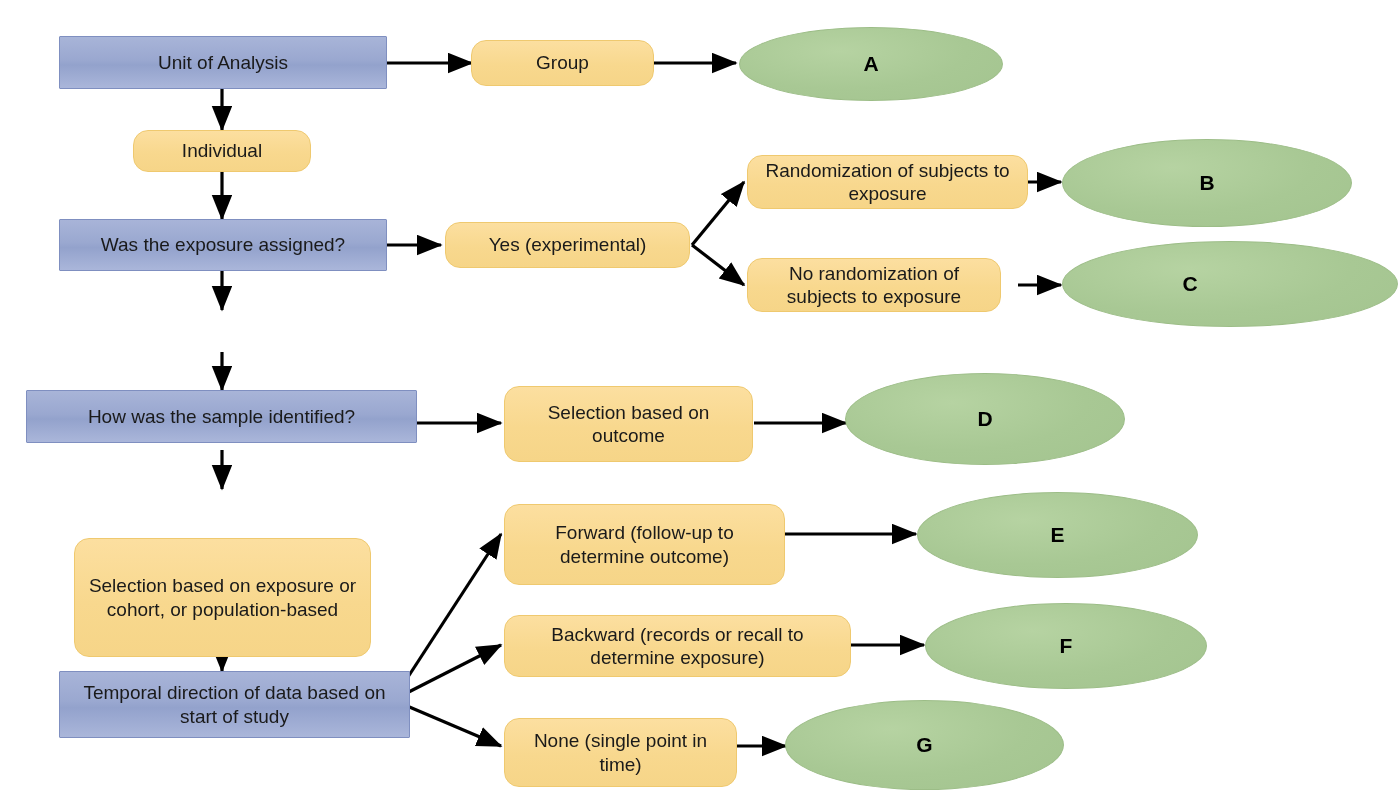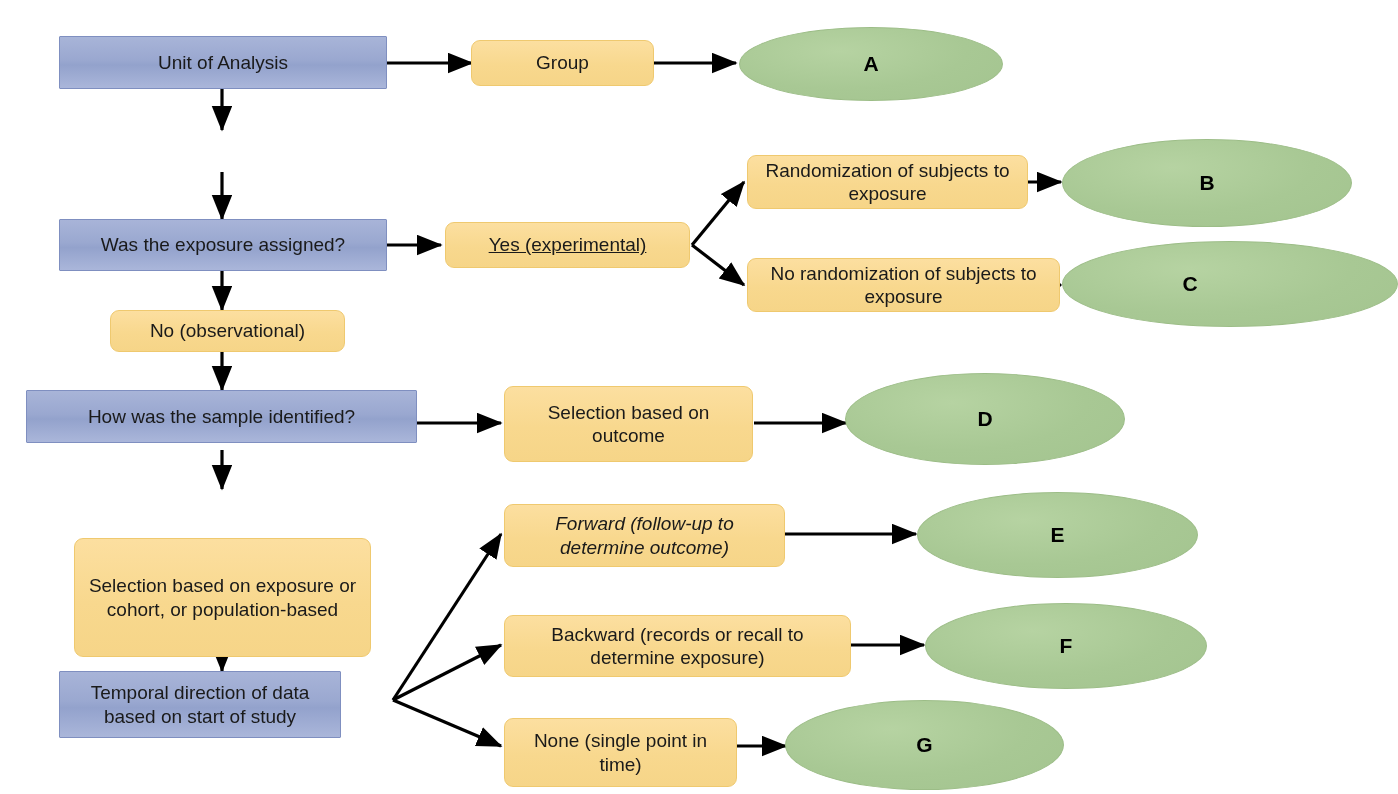--- a/index.html
+++ b/index.html
@@ -37,21 +37,21 @@
     background: linear-gradient(to bottom, #a8b4d8 0%, #9aa8d0 45%, #93a2cc 55%, #aab6da 100%);
     border: 1px solid #7f8fc0;
     border-radius: 1px;
     font-size: 19px;
     padding: 11px 8px;
   }
   .option {
     background: linear-gradient(to bottom, #fbdf9e 0%, #f8d98f 50%, #f7d display-none 51%, #f6d58a 100%);
     background: linear-gradient(to bottom, #fcdfa0 0%, #f8d88e 55%, #f6d588 100%);
     border: 1px solid #efc96f;
-    border-radius: 9px;
+    border-radius: 15px;
     font-size: 19px;
     padding: 4px 10px;
   }
   .outcome {
     background: radial-gradient(ellipse at 38% 32%, #b6d3a2 0%, #a8c894 55%, #a3c48f 100%);
     border: 1px solid #9cbd87;
     border-radius: 50%;
     font-size: 21px;
     font-weight: bold;
     color: #000000;
@@ -120,82 +120,82 @@
   </div>
 
   <div class="node option" style="left:471px; top:40px; width:183px; height:46px;">
     <span>Group</span>
   </div>
 
   <div class="node outcome" style="left:739px; top:27px; width:264px; height:74px;">
     <span>A</span>
   </div>
 
+  <div class="node option" style="left:133px; top:130px; width:178px; height:42px;">
+    <span>Individual</span>
+  </div>
 
   <div class="node decision" style="left:59px; top:219px; width:328px; height:52px;justify-content:center;">
     <span>Was the exposure assigned?</span>
   </div>
 
-  <div class="node option" style="left:445px; top:222px; width:245px; height:46px;text-decoration:underline;">
+  <div class="node option" style="left:445px; top:222px; width:245px; height:46px;">
     <span>Yes (experimental)</span>
   </div>
 
   <div class="node option" style="left:747px; top:155px; width:281px; height:54px;">
     <span>Randomization of subjects to exposure</span>
   </div>
 
   <div class="node outcome" style="left:1062px; top:139px; width:290px; height:88px;">
     <span>B</span>
   </div>
 
-  <div class="node option" style="left:747px; top:258px; width:313px; height:54px;">
+  <div class="node option" style="left:747px; top:258px; width:254px; height:54px;">
     <span>No randomization of subjects to exposure</span>
   </div>
 
   <div class="node outcome" style="left:1062px; top:241px; width:336px; height:86px;">
     <span style="position:relative; left:-40px;">C</span>
   </div>
 
-  <div class="node option" style="left:110px; top:310px; width:235px; height:42px;">
-    <span>No (observational)</span>
-  </div>
 
   <div class="node decision" style="left:26px; top:390px; width:391px; height:53px;justify-content:center;">
     <span>How was the sample identified?</span>
   </div>
 
   <div class="node option" style="left:504px; top:386px; width:249px; height:76px;">
     <span>Selection based on outcome</span>
   </div>
 
   <div class="node outcome" style="left:845px; top:373px; width:280px; height:92px;">
     <span>D</span>
   </div>
 
   <div class="node option" style="left:74px; top:490px; width:297px; height:119px;margin-top:48px;">
     <span>Selection based on exposure or cohort, or population-based</span>
   </div>
 
-  <div class="node option" style="left:504px; top:504px; width:281px; height:63px;font-style:italic;">
+  <div class="node option" style="left:504px; top:504px; width:281px; height:81px;">
     <span>Forward (follow-up to determine outcome)</span>
   </div>
 
   <div class="node outcome" style="left:917px; top:492px; width:281px; height:86px;">
     <span>E</span>
   </div>
 
   <div class="node option" style="left:504px; top:615px; width:347px; height:62px;">
     <span>Backward (records or recall to determine exposure)</span>
   </div>
 
   <div class="node outcome" style="left:925px; top:603px; width:282px; height:86px;">
     <span>F</span>
   </div>
 
-  <div class="node decision" style="left:59px; top:671px; width:282px; height:67px;">
+  <div class="node decision" style="left:59px; top:671px; width:351px; height:67px;">
     <span>Temporal direction of data based on start of study</span>
   </div>
 
   <div class="node option" style="left:504px; top:718px; width:233px; height:69px;">
     <span>None (single point in time)</span>
   </div>
 
   <div class="node outcome" style="left:785px; top:700px; width:279px; height:90px;">
     <span>G</span>
   </div>

